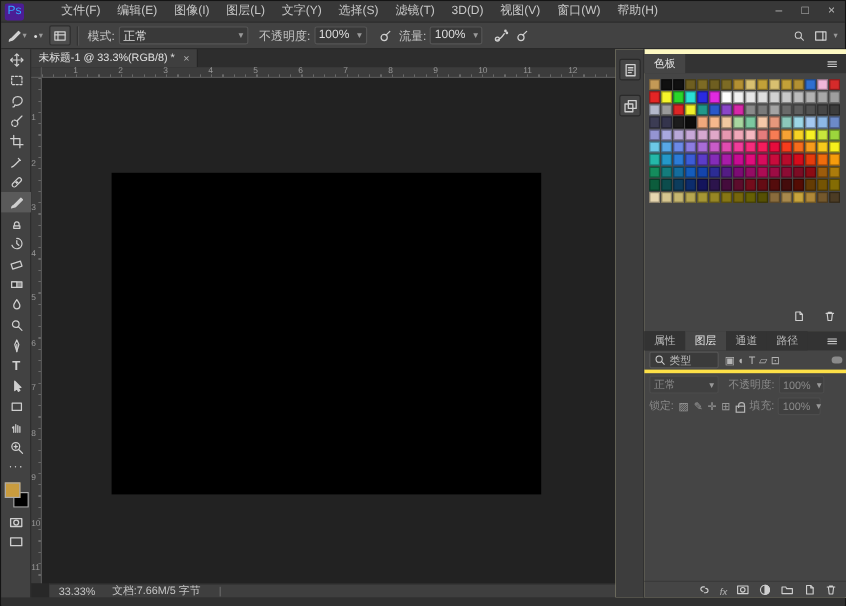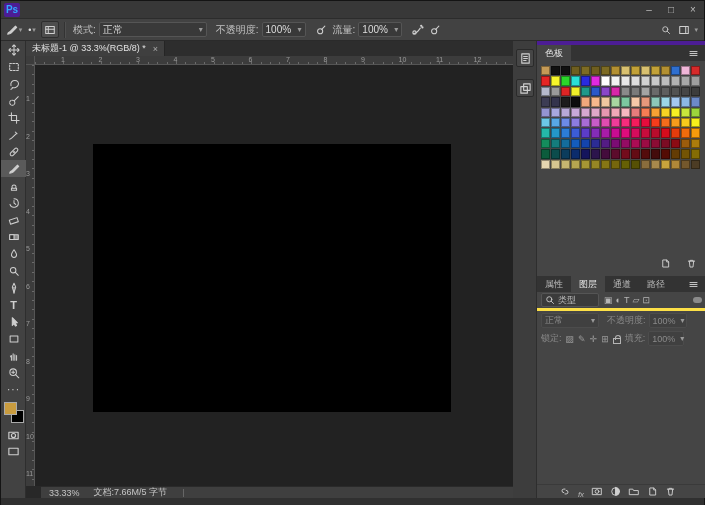--- a/index.html
+++ b/index.html
@@ -7,21 +7,21 @@
     width: 705px; height: 505px; overflow: hidden;
     background: #1a1a1a; color: #cfcfcf;
     font-family: "Liberation Sans", sans-serif;
   }
   .app { position: relative; width: 705px; height: 505px; background: #383838; border: 1px solid #141414; }
 
   
   .titlebar { position: absolute; top: 0; left: 0; width: 100%; height: 18px;
     background: #383838; display: flex; align-items: center; border-bottom: 1px solid #2c2c2c; }
   .ps-logo { width: 16px; height: 14px; margin: 0 24px 0 3px; background: #4c1d95; color: #31a8ff;
-    font-size: 10px; font-weight: bold; display: flex; align-items: center; justify-content: center; border-radius: 2px; }
+    font-size: 10px; font-weight: normal; display: flex; align-items: center; justify-content: center; border-radius: 2px; }
   .menus { display: flex; align-items: center; }
   .menu-item { font-size: 10px; color: #c8c8c8; padding: 0 7px; line-height: 18px; cursor: default; }
   .win-controls { margin-left: auto; display: flex; }
   .win-btn { width: 22px; height: 17px; font-size: 10px; color: #bbb; display: flex; align-items: center; justify-content: center; }
 
   
   .optionsbar { position: absolute; top: 18px; left: 0; width: 100%; height: 22px;
     background: #424242; border-bottom: 1px solid #2a2a2a; display: flex; align-items: center; font-size: 10px; }
   .opt-group { display: flex; align-items: center; margin-right: 6px; }
   .opt-label { color: #c2c2c2; margin: 0 3px; }
@@ -60,21 +60,21 @@
   .ruler-v span { position: absolute; left: 0; font-size: 7px; color: #9a9a9a; }
   .pasteboard { position: absolute; left: 9px; top: 24px; width: 478px; height: 421px; background: #222; }
   .canvas { position: absolute; left: 58px; top: 79px; width: 358px; height: 268px; background: #000; }
   .statusbar { position: absolute; left: 0; bottom: 0; width: 100%; height: 12px; background: #3f3f3f;
     border-top: 1px solid #2a2a2a; display: flex; align-items: center; font-size: 9px; color: #c5c5c5; margin-left: 15px; }
   .status-zoom { margin-left: 8px; }
   .status-doc { margin-left: 14px; }
   .status-divider { width: 1px; height: 8px; background: #666; margin-left: 16px; }
 
   
-  .dock { position: absolute; left: 512px; top: 40px; width: 193px; height: 457px; background: #4c1d95; }
+  .dock { position: absolute; left: 512px; top: 40px; width: 193px; height: 457px; background: #fef9c3; }
   .dockstrip { position: absolute; left: 0; top: 0; width: 24px; height: 457px; background: #3d3d3d; border-right: 1px solid #2e2e2e; }
   .dockstrip .icon-btn { position: absolute; left: 3px; width: 18px; height: 18px; background: #464646; border: 1px solid #2a2a2a; }
   .panelcol { position: absolute; left: 24px; top: 0; width: 169px; height: 457px; }
 
   .swatches-panel { position: absolute; top: 4px; left: 0; width: 169px; height: 231px; background: #454545; }
   .panel-header { height: 16px; background: #333; display: flex; align-items: center; }
   .panel-tab { height: 16px; font-size: 9px; padding: 0 8px; display: flex; align-items: center; color: #bbb; background: #333; }
   .panel-tab.active { background: #454545; color: #e5e5e5; }
   .panel-menu { margin-left: auto; margin-right: 4px; }
   .swatch-grid { display: grid; grid-template-columns: repeat(16, 1fr); gap: 1px; margin: 5px 6px 0 4px; }
@@ -96,37 +96,50 @@
   .sel.dim { color: #8a8a8a; border-color: #4c4c4c; background: #404040; }
   .lock-icons { display: flex; gap: 4px; margin: 0 4px; align-items: center; }
   .lock-icons .fi { font-size: 9px; color: #9a9a9a; }
   .layer-list { margin-top: 2px; }
   .layer-row { height: 22px; display: flex; align-items: center; background: #515151; border-top: 1px solid #3a3a3a; border-bottom: 1px solid #3a3a3a; }
   .eye-box { width: 18px; display: flex; justify-content: center; border-right: 1px solid #3a3a3a; height: 100%; align-items: center; }
   .layer-thumb { width: 24px; height: 17px; border: 1px solid #9a9a9a; margin: 0 6px; }
   .layer-name { font-size: 10px; color: #e0e0e0; }
   .layer-lock { margin-left: auto; margin-right: 8px; }
   .layers-bottom { position: absolute; bottom: 0; left: 0; width: 100%; height: 14px; border-top: 1px solid #3a3a3a;
-    display: flex; align-items: center; justify-content: center; gap: 7px; padding-right: 8px; }
+    display: flex; align-items: center; justify-content: flex-end; gap: 7px; padding-right: 8px; }
   .fx-text { font-size: 8px; font-style: italic; color: #b5b5b5; }
 
   .mini-lock { position: relative; width: 8px; height: 6px; border: 1px solid #b5b5b5; margin-top: 4px; }
   .mini-lock:before { content: ""; position: absolute; top: -4px; left: 1px; width: 4px; height: 4px;
     border: 1px solid #b5b5b5; border-bottom: none; border-radius: 3px 3px 0 0; }
 
   .bottomstrip { position: absolute; left: 0; top: 497px; width: 100%; height: 8px; background: #303030; }
   svg { display: block; }
 </style>
 </head>
 <body>
 
 <div class="app">
 
   <div class="titlebar">
     <div class="ps-logo">Ps</div>
+    <div class="menus" id="menus">
+        <span class="menu-item">文件(F)</span>
+        <span class="menu-item">编辑(E)</span>
+        <span class="menu-item">图像(I)</span>
+        <span class="menu-item">图层(L)</span>
+        <span class="menu-item">文字(Y)</span>
+        <span class="menu-item">选择(S)</span>
+        <span class="menu-item">滤镜(T)</span>
+        <span class="menu-item">3D(D)</span>
+        <span class="menu-item">视图(V)</span>
+        <span class="menu-item">窗口(W)</span>
+        <span class="menu-item">帮助(H)</span>
+      </div>
     <div class="win-controls" id="win-controls">
         <span class="win-btn">–</span>
         <span class="win-btn">□</span>
         <span class="win-btn">×</span>
       </div>
   </div>
 
   <div class="optionsbar">
     <span class="icon-btn" style="margin-left:4px">
         <span id="opt-brush-icon">

